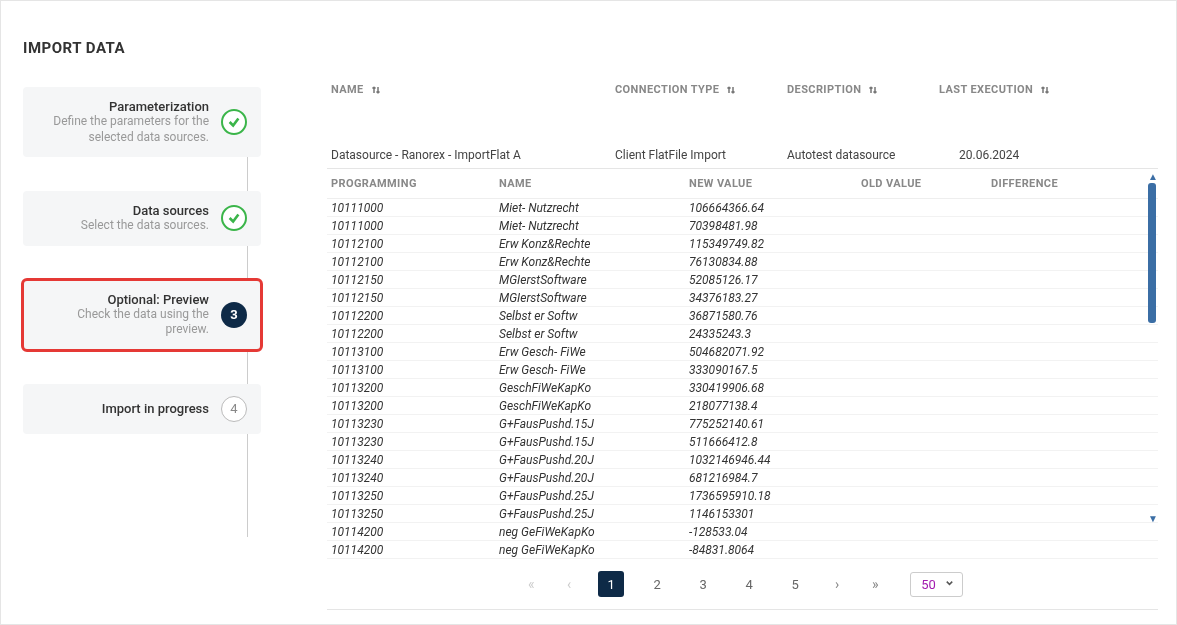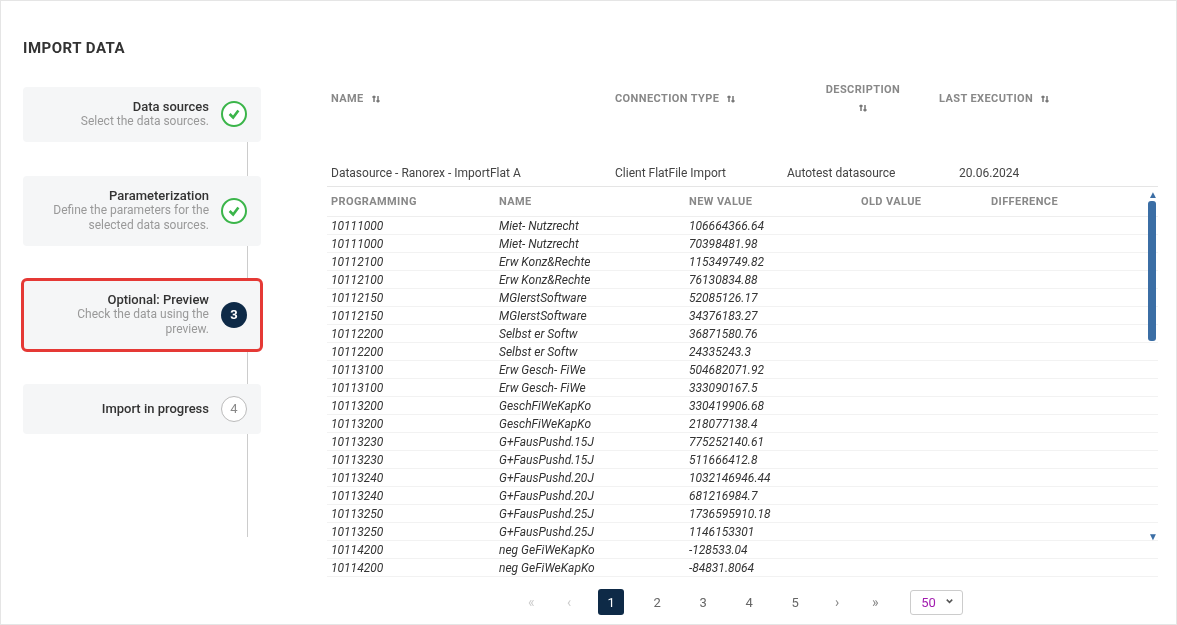--- a/index.html
+++ b/index.html
@@ -115,21 +115,21 @@
     display: flex;
     padding: 6px 0 6px 4px;
   }
   .ds-col {
     display: flex;
     align-items: center;
     gap: 6px;
   }
   .ds-col.name { width: 284px; }
   .ds-col.conn { width: 172px; }
-  .ds-col.desc { width: 152px; flex-direction: column; }
+  .ds-col.desc { width: 152px; }
   .ds-col.last { flex:1; }
   .ds-label {
     font-size: 11px;
     font-weight: 700;
     color: #888;
     letter-spacing: 0.4px;
     text-transform: uppercase;
   }
   .ds-row {
     display: flex;
@@ -280,34 +280,34 @@
 
 <div class="container">
   <div class="header-title">IMPORT DATA</div>
 
   <div class="body">
     <div class="sidebar">
       <div class="steps-line"></div>
 
       <div class="step">
         <div class="step-text">
-          <div class="step-title">Data sources</div>
-          <div class="step-desc">Select the data sources.</div>
+          <div class="step-title">Parameterization</div>
+          <div class="step-desc">Define the parameters for the selected data sources.</div>
         </div>
         <div class="step-badge done">
           <svg class="check-icon" viewBox="0 0 16 16">
               <polyline points="3,8 7,12 13,4"></polyline>
             </svg>
         </div>
       </div>
 
       <div class="step">
         <div class="step-text">
-          <div class="step-title">Parameterization</div>
-          <div class="step-desc">Define the parameters for the selected data sources.</div>
+          <div class="step-title">Data sources</div>
+          <div class="step-desc">Select the data sources.</div>
         </div>
         <div class="step-badge done">
           <svg class="check-icon" viewBox="0 0 16 16">
               <polyline points="3,8 7,12 13,4"></polyline>
             </svg>
         </div>
       </div>
 
       <div class="step highlight">
         <div class="step-text">

